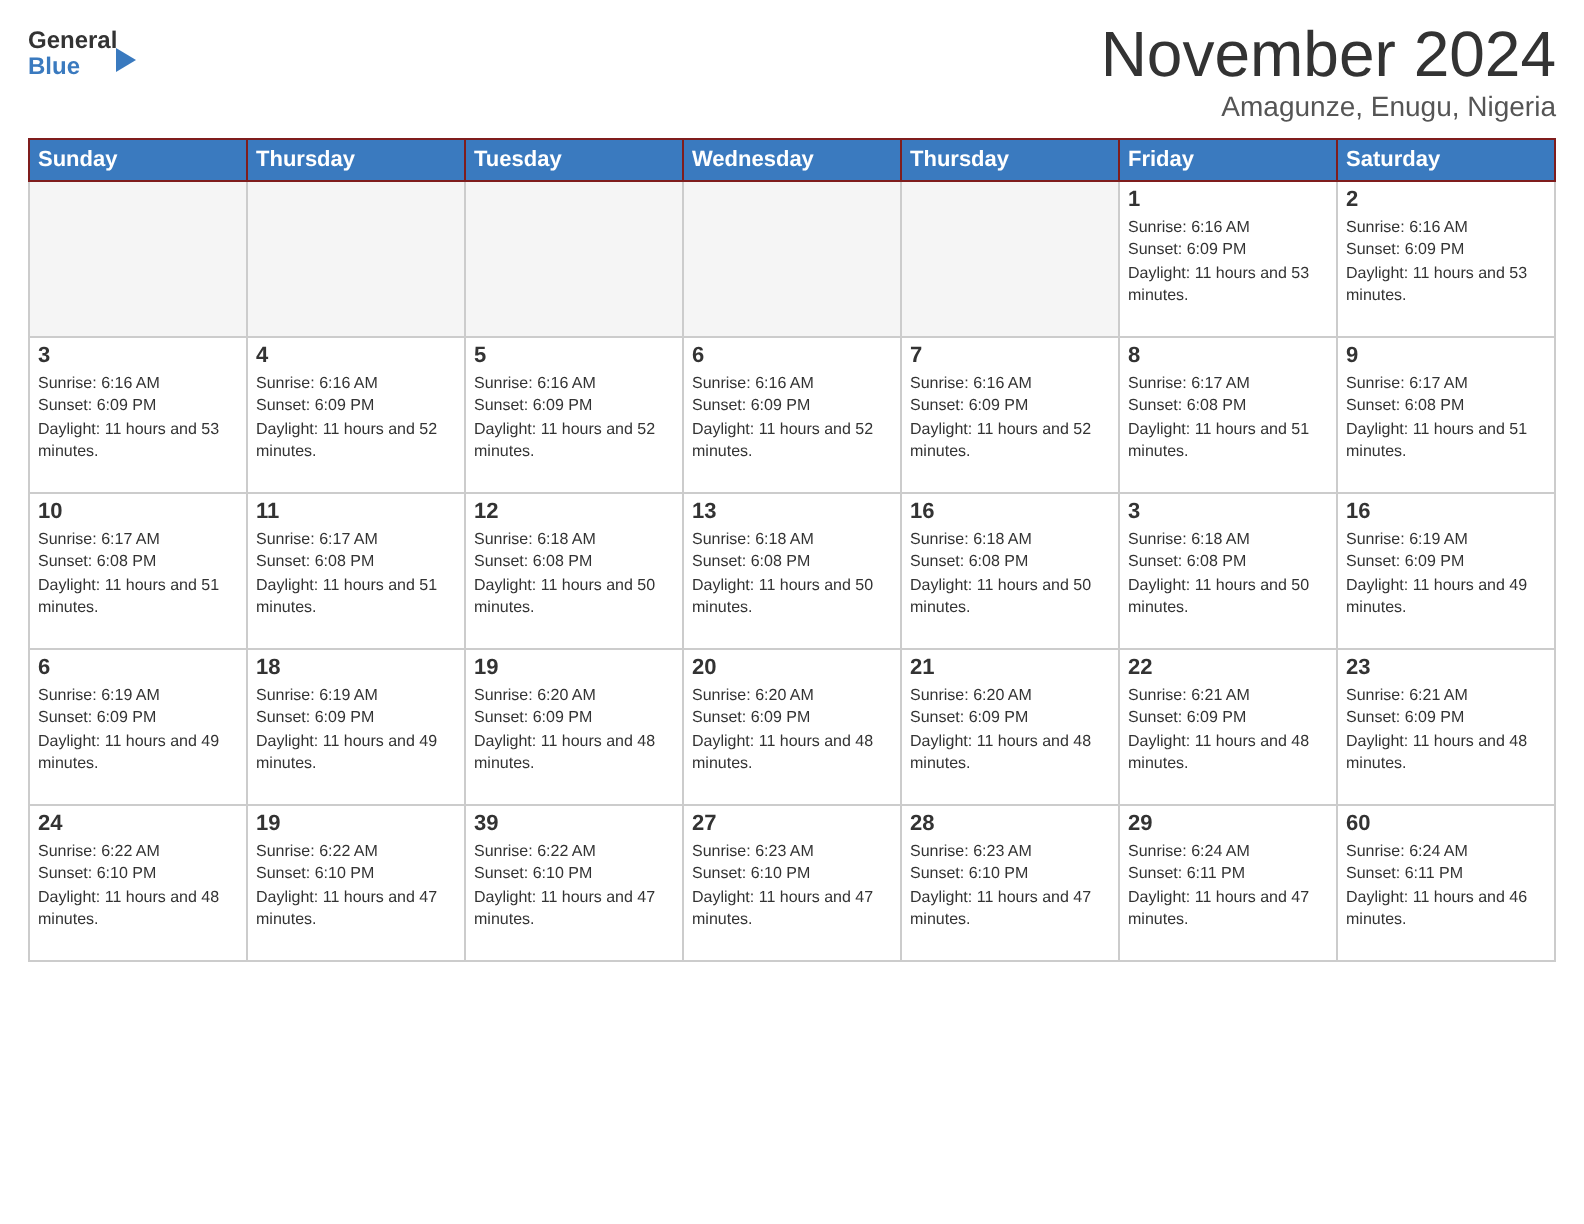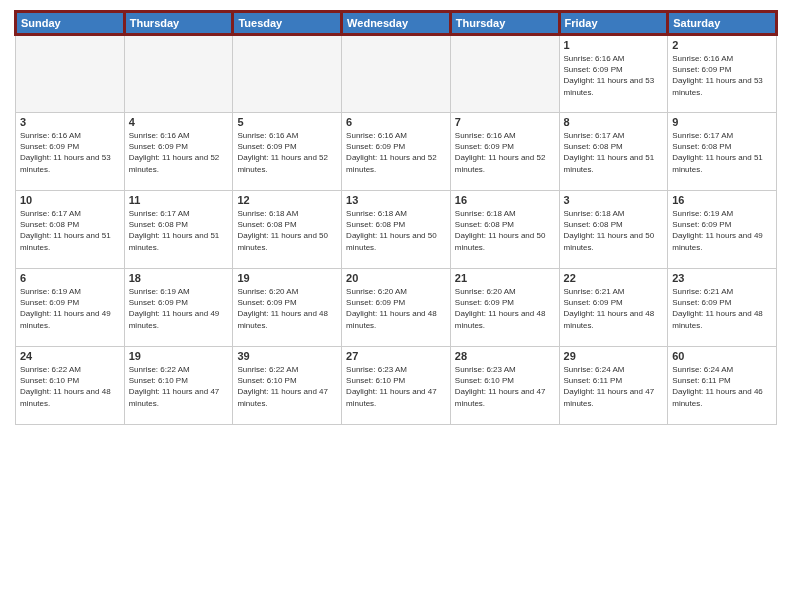--- a/index.html
+++ b/index.html
@@ -44,21 +44,21 @@
       border-collapse: collapse;
       table-layout: fixed;
     }
     th {
       background-color: #3a7abf;
       color: #fff;
       font-size: 11px;
       font-weight: bold;
       padding: 4px 4px;
       text-align: left;
-      border: 3px solid #7f1d1d;
+      border: 1px solid #7f1d1d;
     }
     td {
       vertical-align: top;
       border: 1px solid #ccc;
       padding: 3px 4px;
       font-size: 8.5px;
       color: #333;
       height: 78px;
       background: #fff;
     }
@@ -75,20 +75,37 @@
     .day-info {
       font-size: 8px;
       line-height: 1.4;
       color: #333;
     }
   </style>
 </head>
 <body>
 
 <div class="container">
+  <div class="header">
+    <div class="logo">
+    <div style="display:flex;align-items:center;gap:2px;">
+      <div style="position:relative;width:38px;height:32px;">
+        <span style="font-size:12px;font-weight:bold;color:#333;display:block;line-height:1.1;">General</span>
+        <span style="font-size:12px;font-weight:bold;color:#3a7abf;display:block;line-height:1.1;">Blue</span>
+      </div>
+      <svg width="16" height="16" viewBox="0 0 16 16">
+        <polygon points="4,2 14,8 4,14" fill="#3a7abf"></polygon>
+      </svg>
+    </div>
+  </div>
+    <div class="title-block">
+      <div class="month-title">November 2024</div>
+      <div class="location">Amagunze, Enugu, Nigeria</div>
+    </div>
+  </div>
 
   <table>
     <thead>
       <tr>
         <th>Sunday</th>
         <th>Thursday</th>
         <th>Tuesday</th>
         <th>Wednesday</th>
         <th>Thursday</th>
         <th>Friday</th>

